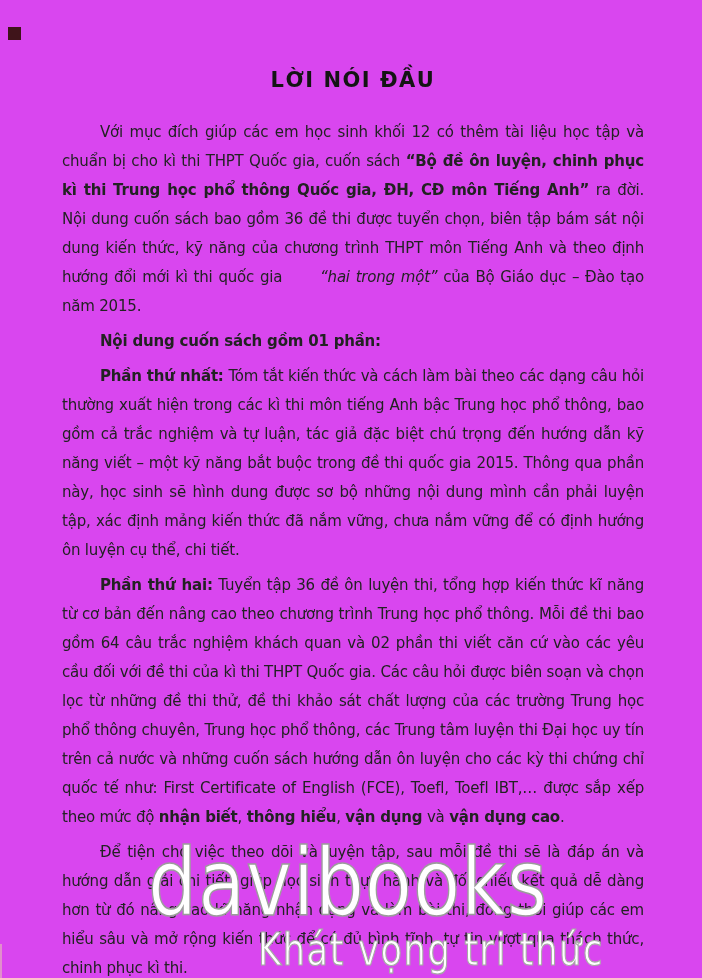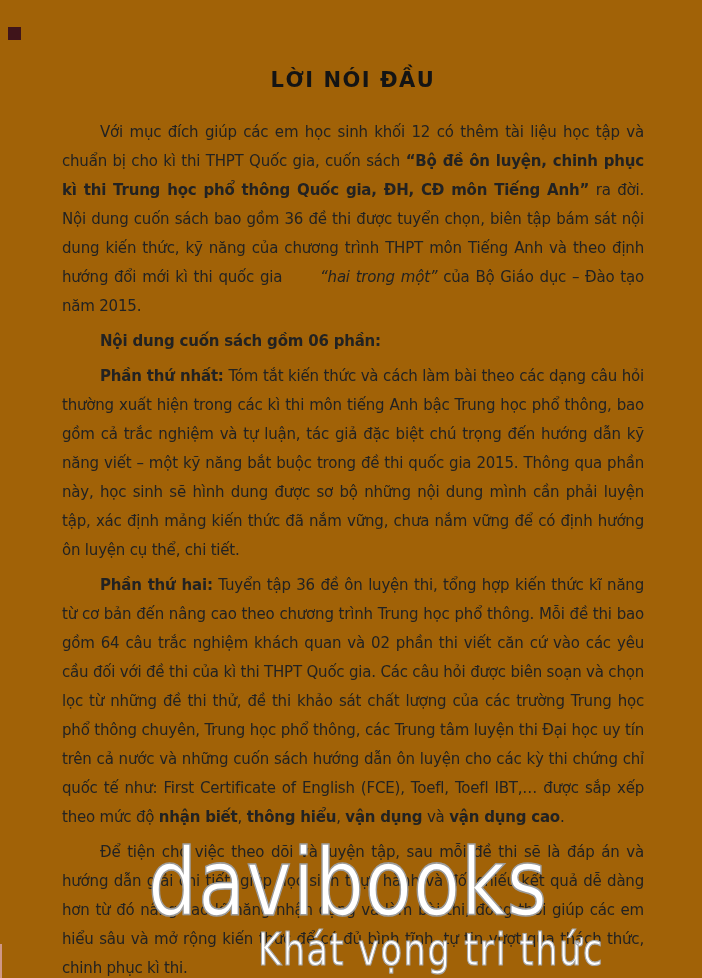--- a/index.html
+++ b/index.html
@@ -1,19 +1,19 @@
 <!DOCTYPE html>
 <html><head>
 <meta charset="utf-8">
 <style>
   html,body { margin:0; padding:0; background:#ffffff; }
   .page {
     position:relative;
     width:702px; height:978px;
-    background:#a16207;
+    background:#d946ef;
     overflow:hidden;
     font-family:"DejaVu Sans", sans-serif;
     color:#1e1e1e;
   }
   .scan-mark {
     position:absolute; left:8px; top:27px;
     width:13px; height:13px;
     background:#3f141a;
   }
   .scan-edge {
@@ -74,21 +74,21 @@
 <body>
 
 <div class="page">
   <div class="scan-mark"></div>
   <div class="scan-edge"></div>
 
   <div class="content">
     <h1 class="title">LỜI NÓI ĐẦU</h1>
     <div>
         <p class="para"><span class="seg-n">Với mục đích giúp các em học sinh khối 12 có thêm tài liệu học tập và chuẩn bị cho kì thi THPT Quốc gia, cuốn sách </span><span class="seg-bi">“Bộ đề ôn luyện, chinh phục kì thi Trung học phổ thông Quốc gia, ĐH, CĐ môn Tiếng Anh”</span><span class="seg-n"> ra đời. Nội dung cuốn sách bao gồm 36 đề thi được tuyển chọn, biên tập bám sát nội dung kiến thức, kỹ năng của chương trình THPT môn Tiếng Anh và theo định hướng đổi mới kì thi quốc gia </span><span class="seg-i">“hai trong một”</span><span class="seg-n"> của Bộ Giáo dục – Đào tạo năm 2015.</span></p>
-        <p class="para"><span class="seg-b">Nội dung cuốn sách gồm 06 phần:</span></p>
+        <p class="para"><span class="seg-b">Nội dung cuốn sách gồm 01 phần:</span></p>
         <p class="para"><span class="seg-bi">Phần thứ nhất:</span><span class="seg-n"> Tóm tắt kiến thức và cách làm bài theo các dạng câu hỏi thường xuất hiện trong các kì thi môn tiếng Anh bậc Trung học phổ thông, bao gồm cả trắc nghiệm và tự luận, tác giả đặc biệt chú trọng đến hướng dẫn kỹ năng viết – một kỹ năng bắt buộc trong đề thi quốc gia 2015. Thông qua phần này, học sinh sẽ hình dung được sơ bộ những nội dung mình cần phải luyện tập, xác định mảng kiến thức đã nắm vững, chưa nắm vững để có định hướng ôn luyện cụ thể, chi tiết.</span></p>
         <p class="para"><span class="seg-bi">Phần thứ hai:</span><span class="seg-n"> Tuyển tập 36 đề ôn luyện thi, tổng hợp kiến thức kĩ năng từ cơ bản đến nâng cao theo chương trình Trung học phổ thông. Mỗi đề thi bao gồm 64 câu trắc nghiệm khách quan và 02 phần thi viết căn cứ vào các yêu cầu đối với đề thi của kì thi THPT Quốc gia. Các câu hỏi được biên soạn và chọn lọc từ những đề thi thử, đề thi khảo sát chất lượng của các trường Trung học phổ thông chuyên, Trung học phổ thông, các Trung tâm luyện thi Đại học uy tín trên cả nước và những cuốn sách hướng dẫn ôn luyện cho các kỳ thi chứng chỉ quốc tế như: First Certificate of English (FCE), Toefl, Toefl IBT,… được sắp xếp theo mức độ </span><span class="seg-bi">nhận biết</span><span class="seg-n">, </span><span class="seg-bi">thông hiểu</span><span class="seg-n">, </span><span class="seg-bi">vận dụng</span><span class="seg-n"> và </span><span class="seg-bi">vận dụng cao</span><span class="seg-n">.</span></p>
         <p class="para"><span class="seg-n">Để tiện cho việc theo dõi và luyện tập, sau mỗi đề thi sẽ là đáp án và hướng dẫn giải chi tiết, giúp học sinh thực hành và đối chiếu kết quả dễ dàng hơn từ đó nâng cao kĩ năng nhận dạng và làm bài thi, đồng thời giúp các em hiểu sâu và mở rộng kiến thức để có đủ bình tĩnh, tự tin vượt qua thách thức, chinh phục kì thi.</span></p>
       </div>
   </div>
 
   <div class="watermark-brand">davibooks</div>
   <div class="watermark-slogan">Khát vọng tri thức</div>
 </div>
 

